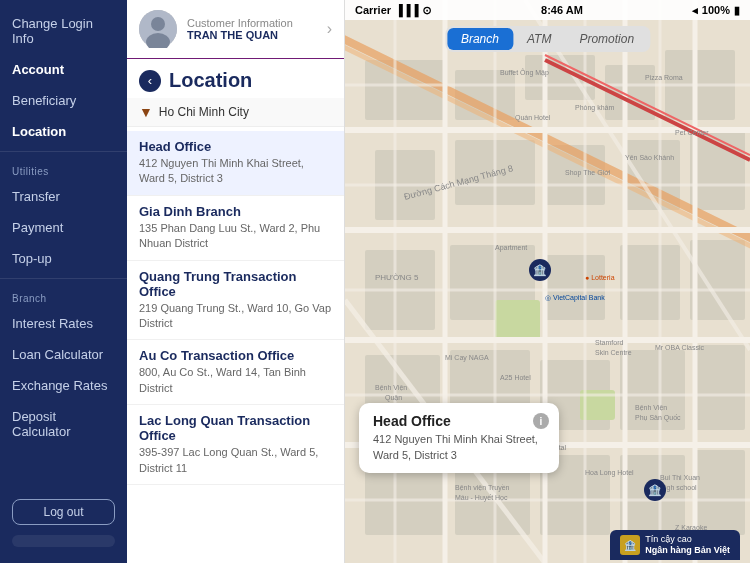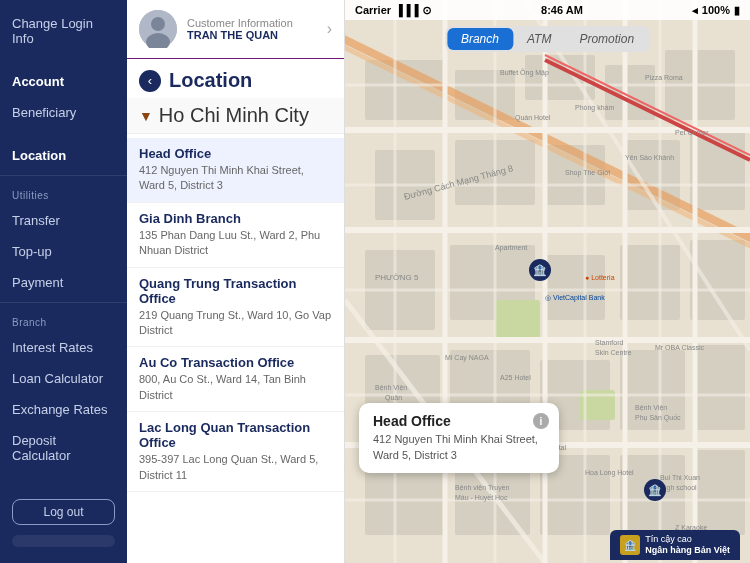--- a/index.html
+++ b/index.html
@@ -20,21 +20,21 @@
       color: #8a9cc2;
       padding: 10px 12px 4px 12px;
       letter-spacing: 0.5px;
     }
     .sidebar-item {
       padding: 8px 12px;
       font-size: 13px;
       color: #c5d0e8;
       cursor: pointer;
     }
-    .sidebar-item.active { color: #fff; font-weight: 600; margin-top: 12px; }
+    .sidebar-item.active { color: #fff; font-weight: 600; }
     .sidebar-divider { border: none; border-top: 1px solid rgba(255,255,255,0.1); margin: 4px 0; }
     .sidebar-footer {
       margin-top: auto;
       padding: 10px 12px 16px;
     }
     .logout-btn {
       background: transparent;
       border: 1px solid #8a9cc2;
       color: #c5d0e8;
       border-radius: 8px;
@@ -124,21 +124,21 @@
       padding: 6px 12px;
       border-bottom: 1px solid #eee;
       background: #f9f9f9;
     }
     .city-arrow {
       color: #8B4513;
       font-size: 14px;
       margin-right: 6px;
     }
     .city-name {
-      font-size: 20px;
+      font-size: 12px;
       font-weight: 500;
       color: #333;
     }
 
     
     .branch-list {
       flex: 1;
       overflow-y: auto;
       padding: 4px 0;
     }
@@ -323,22 +323,22 @@
 
     <div class="sidebar-item">Change Login Info</div>
     <div class="sidebar-item active">Account</div>
     <div class="sidebar-item">Beneficiary</div>
     <div class="sidebar-item active" style="color:#fff; font-weight:600;">Location</div>
 
     <hr class="sidebar-divider">
 
     <div class="sidebar-section-label">Utilities</div>
     <div class="sidebar-item">Transfer</div>
+    <div class="sidebar-item">Payment</div>
     <div class="sidebar-item">Top-up</div>
-    <div class="sidebar-item">Payment</div>
 
     <hr class="sidebar-divider">
 
     <div class="sidebar-section-label">Branch</div>
     <div class="sidebar-item">Interest Rates</div>
     <div class="sidebar-item">Loan Calculator</div>
     <div class="sidebar-item">Exchange Rates</div>
     <div class="sidebar-item">Deposit Calculator</div>
   </div>
 

